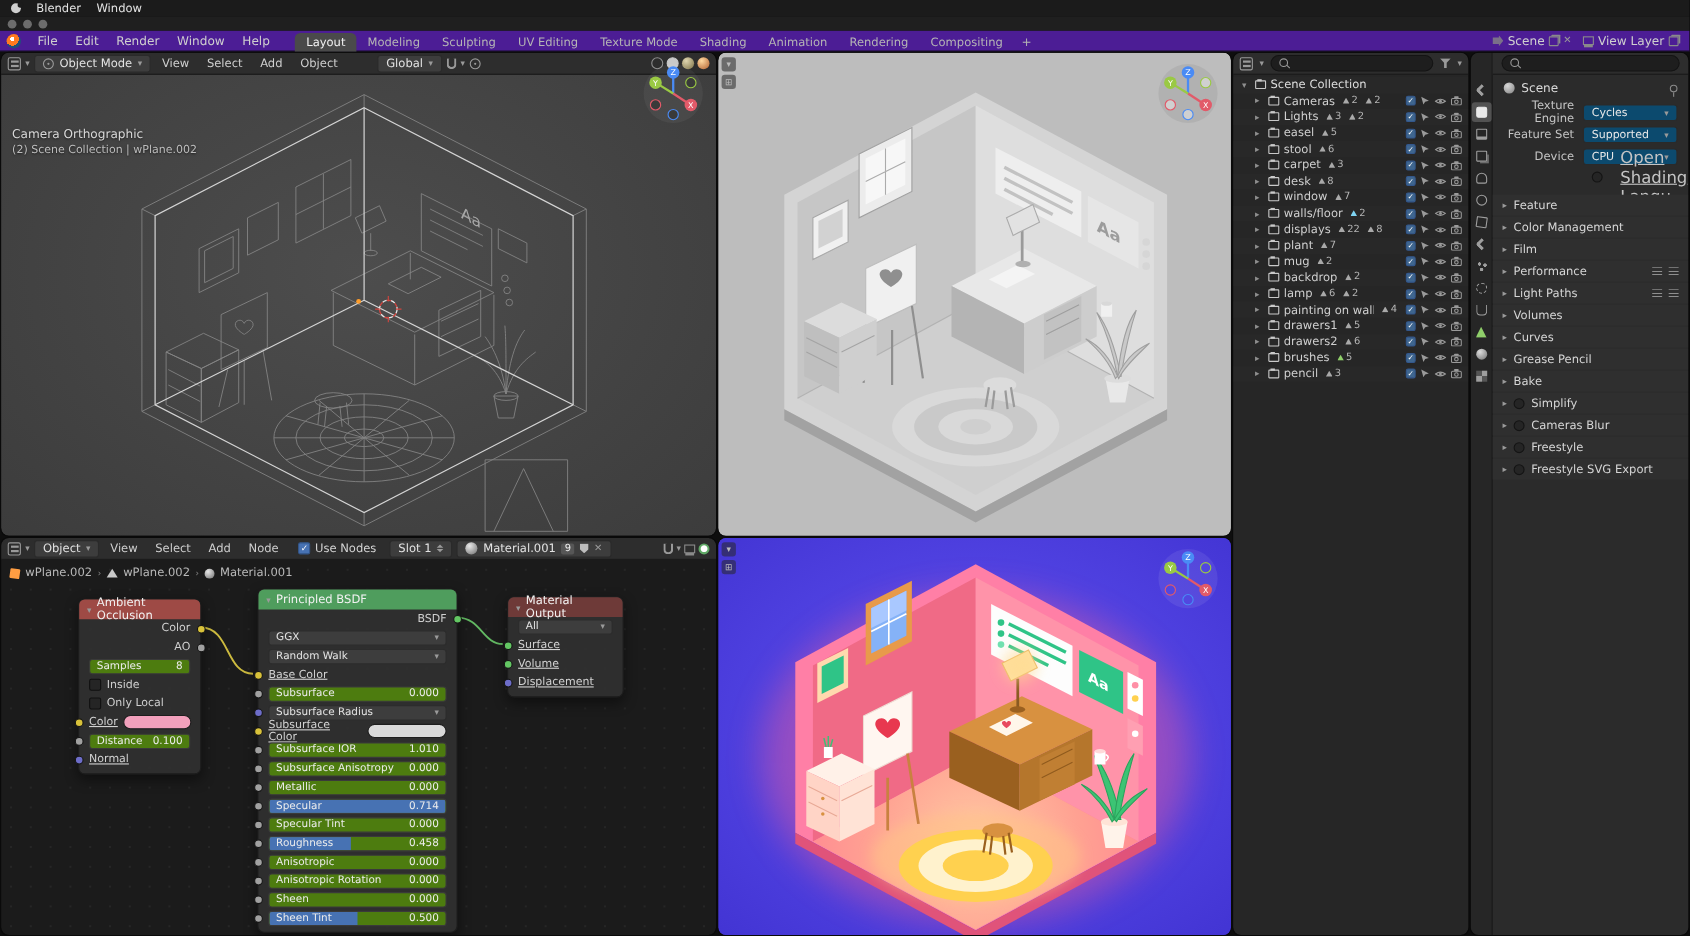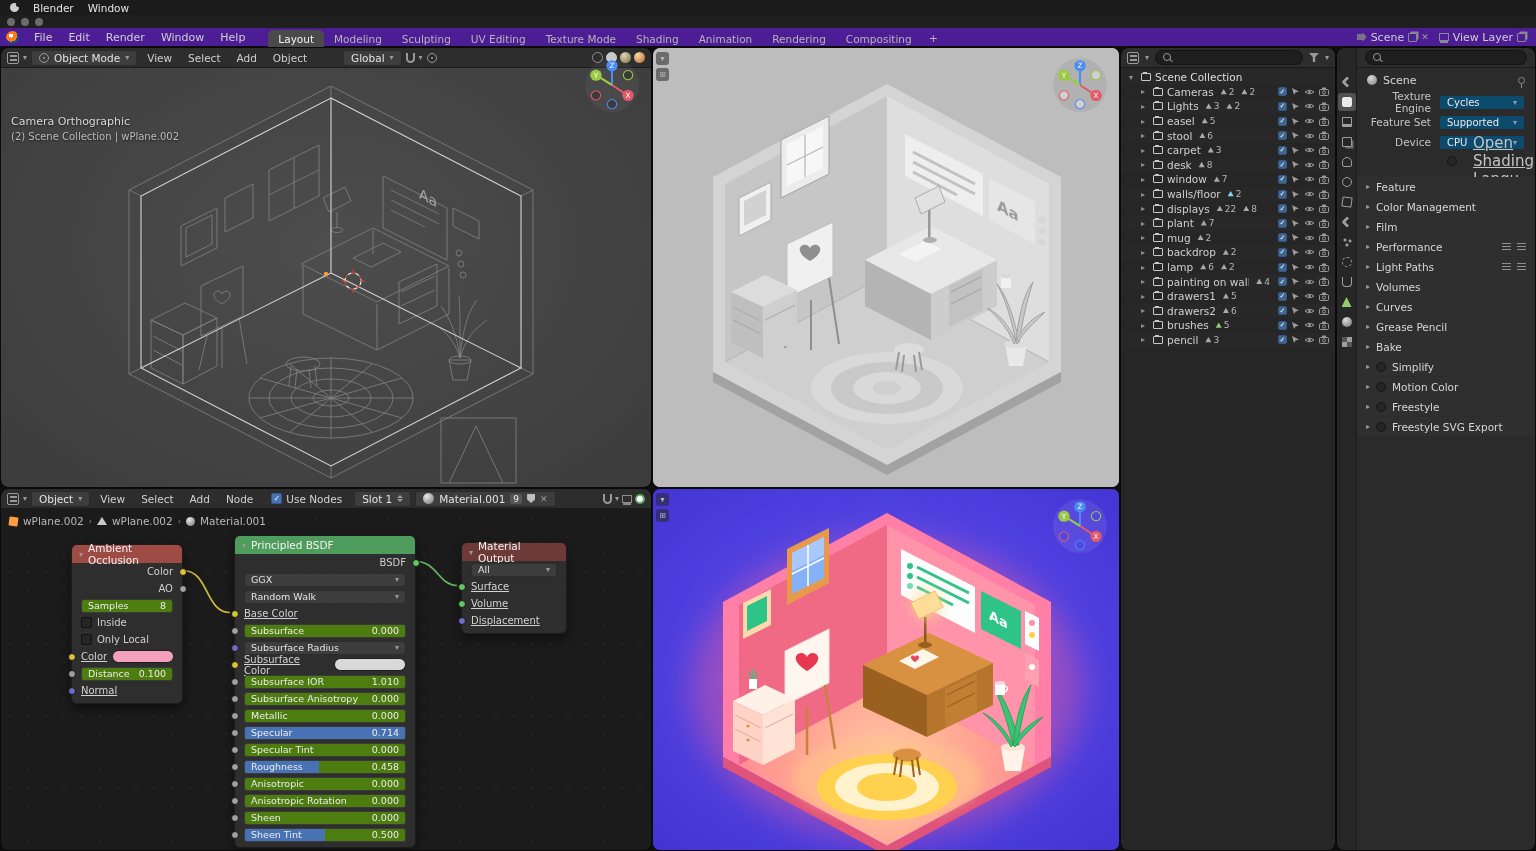--- a/index.html
+++ b/index.html
@@ -1190,21 +1190,21 @@
             <span class="chev">▸</span>
             <span class="radio"></span>
             <span>Simplify</span>
             <span class="ps-sp"></span>
 
           </div>
 
           <div class="prop-section">
             <span class="chev">▸</span>
             <span class="radio"></span>
-            <span>Motion Color</span>
+            <span>Cameras Blur</span>
             <span class="ps-sp"></span>
 
           </div>
 
           <div class="prop-section">
             <span class="chev">▸</span>
             <span class="radio"></span>
             <span>Freestyle</span>
             <span class="ps-sp"></span>
 

